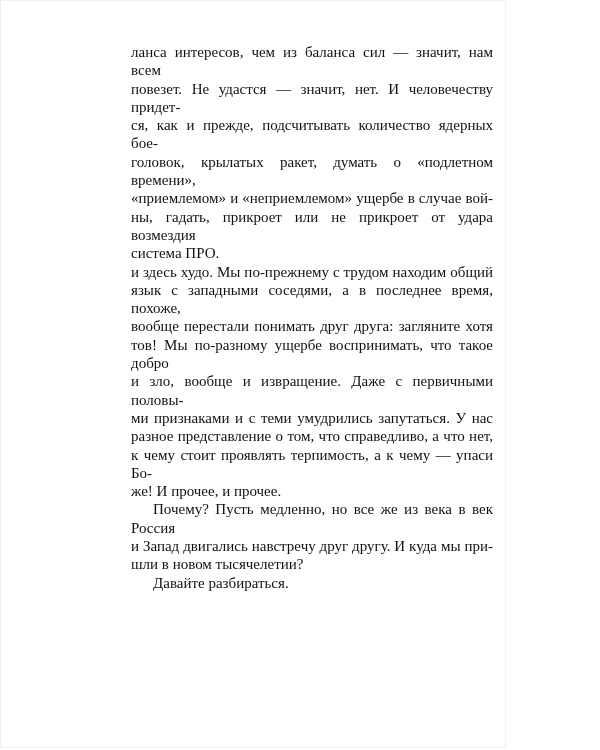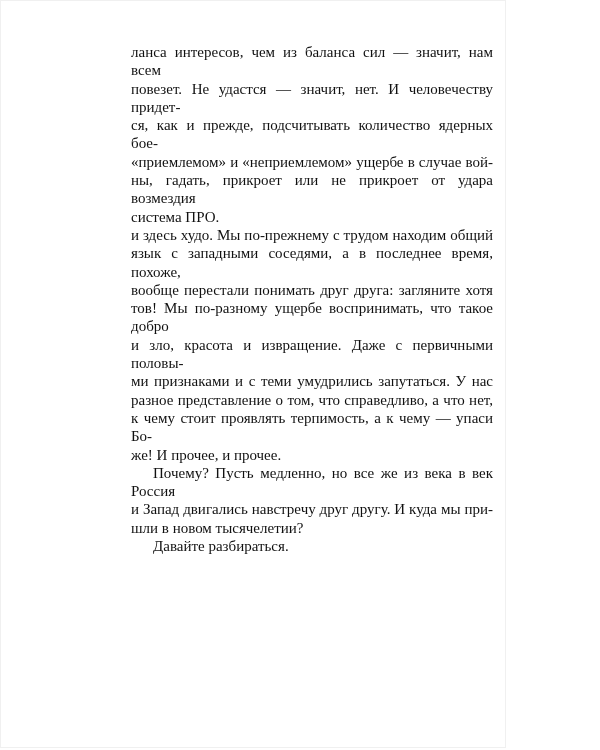--- a/index.html
+++ b/index.html
@@ -47,28 +47,29 @@
   }
 </style>
 </head>
 <body>
 
 <div class="book-page">
   <div class="text-block">
       <div class="line">ланса интересов, чем из баланса сил — значит, нам всем</div>
       <div class="line">повезет. Не удастся — значит, нет. И человечеству придет-</div>
       <div class="line">ся, как и прежде, подсчитывать количество ядерных бое-</div>
+      <div class="line">головок, крылатых ракет, думать о «подлетном времени»,</div>
       <div class="line">«приемлемом» и «неприемлемом» ущербе в случае вой-</div>
       <div class="line">ны, гадать, прикроет или не прикроет от удара возмездия</div>
       <div class="line last">система ПРО.</div>
       <div class="line">и здесь худо. Мы по-прежнему с трудом находим общий</div>
       <div class="line">язык с западными соседями, а в последнее время, похоже,</div>
       <div class="line">вообще перестали понимать друг друга: загляните хотя</div>
       <div class="line">тов! Мы по-разному ущербе воспринимать, что такое добро</div>
-      <div class="line">и зло, красота и извращение. Даже с первичными половы-</div>
+      <div class="line">и зло, вообще и извращение. Даже с первичными половы-</div>
       <div class="line">ми признаками и с теми умудрились запутаться. У нас</div>
       <div class="line">разное представление о том, что справедливо, а что нет,</div>
       <div class="line">к чему стоит проявлять терпимость, а к чему — упаси Бо-</div>
       <div class="line last">же! И прочее, и прочее.</div>
       <div class="line indent">Почему? Пусть медленно, но все же из века в век Россия</div>
       <div class="line">и Запад двигались навстречу друг другу. И куда мы при-</div>
       <div class="line last">шли в новом тысячелетии?</div>
       <div class="line last indent">Давайте разбираться.</div>
     </div>
 </div>

